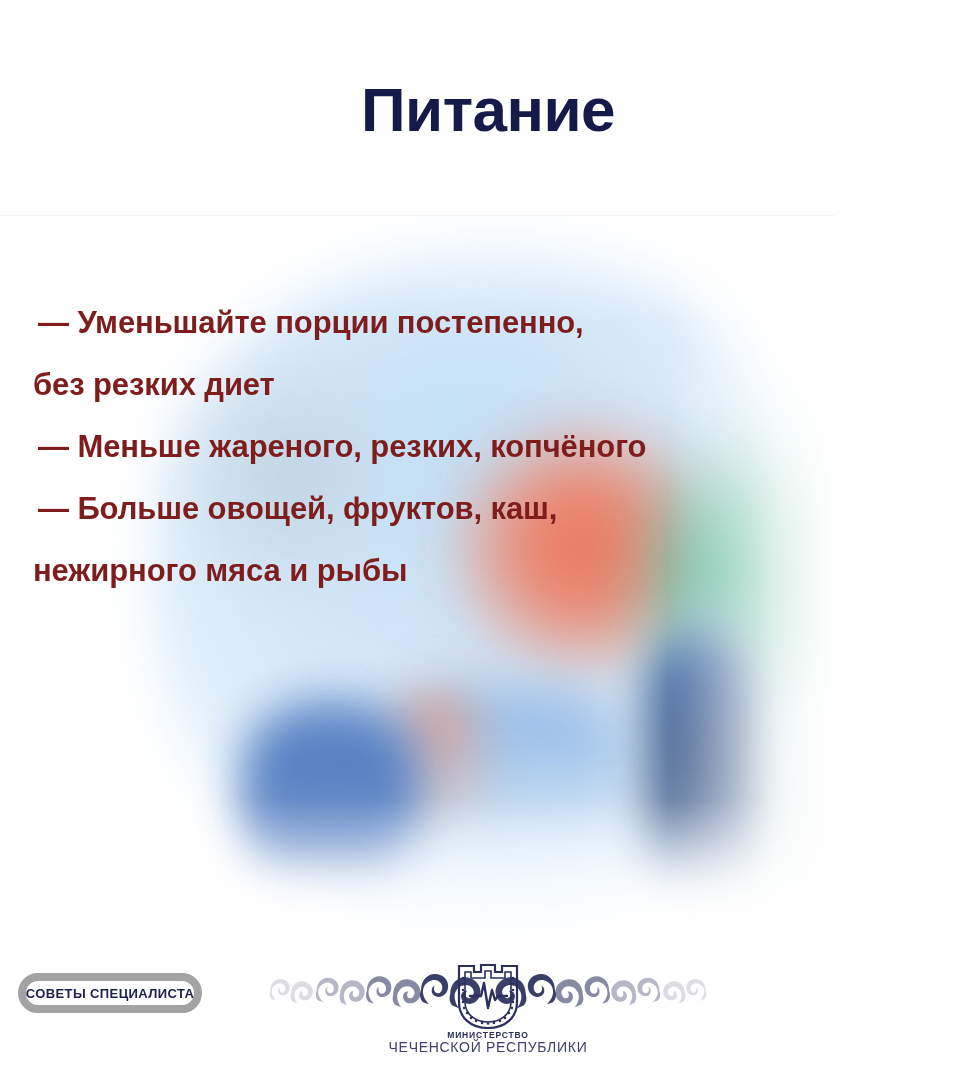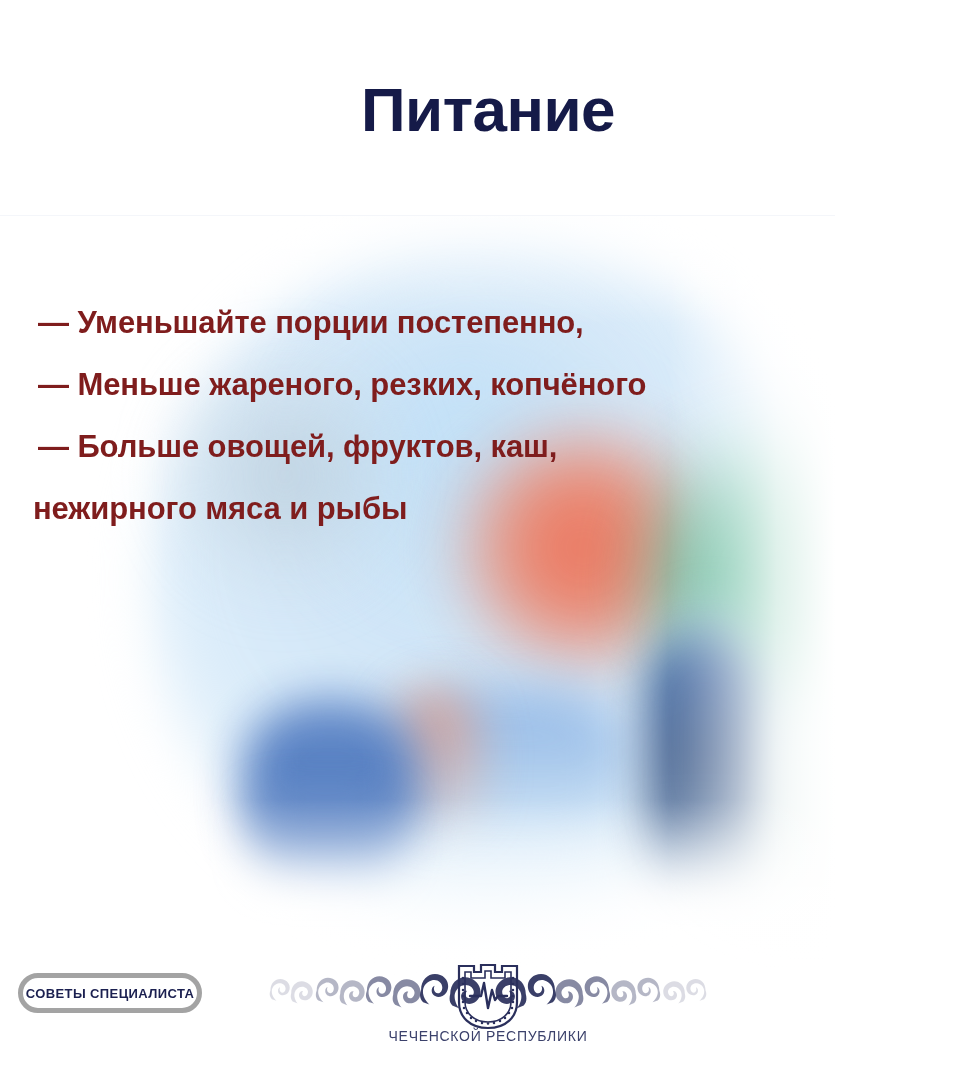--- a/index.html
+++ b/index.html
@@ -225,21 +225,21 @@
   }
 
   
   #badge {
     position: absolute;
     left: 18px;
     top: 973px;
     width: 184px;
     height: 40px;
     box-sizing: border-box;
-    border: 5px solid #a3a3a3;
+    border: 8px solid #a3a3a3;
     border-radius: 20px;
     display: flex;
     align-items: center;
     justify-content: center;
     background: rgba(255,255,255,0.9);
   }
 
   #badge-label {
     font-size: 13px;
     font-weight: bold;
@@ -316,20 +316,21 @@
     <div class="figure fig-right-body"></div>
   </div>
   <div id="bg-fade"></div>
 
   <div id="header">
     <div id="page-title">Питание</div>
   </div>
 
   <div id="tips">
       <div class="tip-line dashed">— Уменьшайте порции постепенно,</div>
+      <div class="tip-line">без резких диет</div>
       <div class="tip-line dashed">— Меньше жареного, резких, копчёного</div>
       <div class="tip-line dashed">— Больше овощей, фруктов, каш,</div>
       <div class="tip-line">нежирного мяса и рыбы</div>
     </div>
 
   <div id="badge">
     <span id="badge-label">СОВЕТЫ СПЕЦИАЛИСТА</span>
   </div>
 
   <div id="ministry-logo">
@@ -406,17 +407,18 @@
           <circle cx="63" cy="34" r="1.25"></circle>
         <circle cx="63" cy="28" r="1.25"></circle>
           <circle cx="63" cy="22" r="1.25"></circle>
         <circle cx="63" cy="16" r="1.25"></circle>
       </g>
 
       <path d="M20,34 L31,34 L34,21 L38,46 L42,28 L45,38 L48,34 L57,34" fill="none" stroke="#2a2f5c" stroke-width="2.4" stroke-linejoin="round" stroke-linecap="round"></path>
     </svg>
 
     <div id="ministry-text">
+      <div class="min-l1">МИНИСТЕРСТВО</div>
       <div class="min-l3">ЧЕЧЕНСКОЙ РЕСПУБЛИКИ</div>
     </div>
   </div>
 
 </div>
 
 </body></html>

